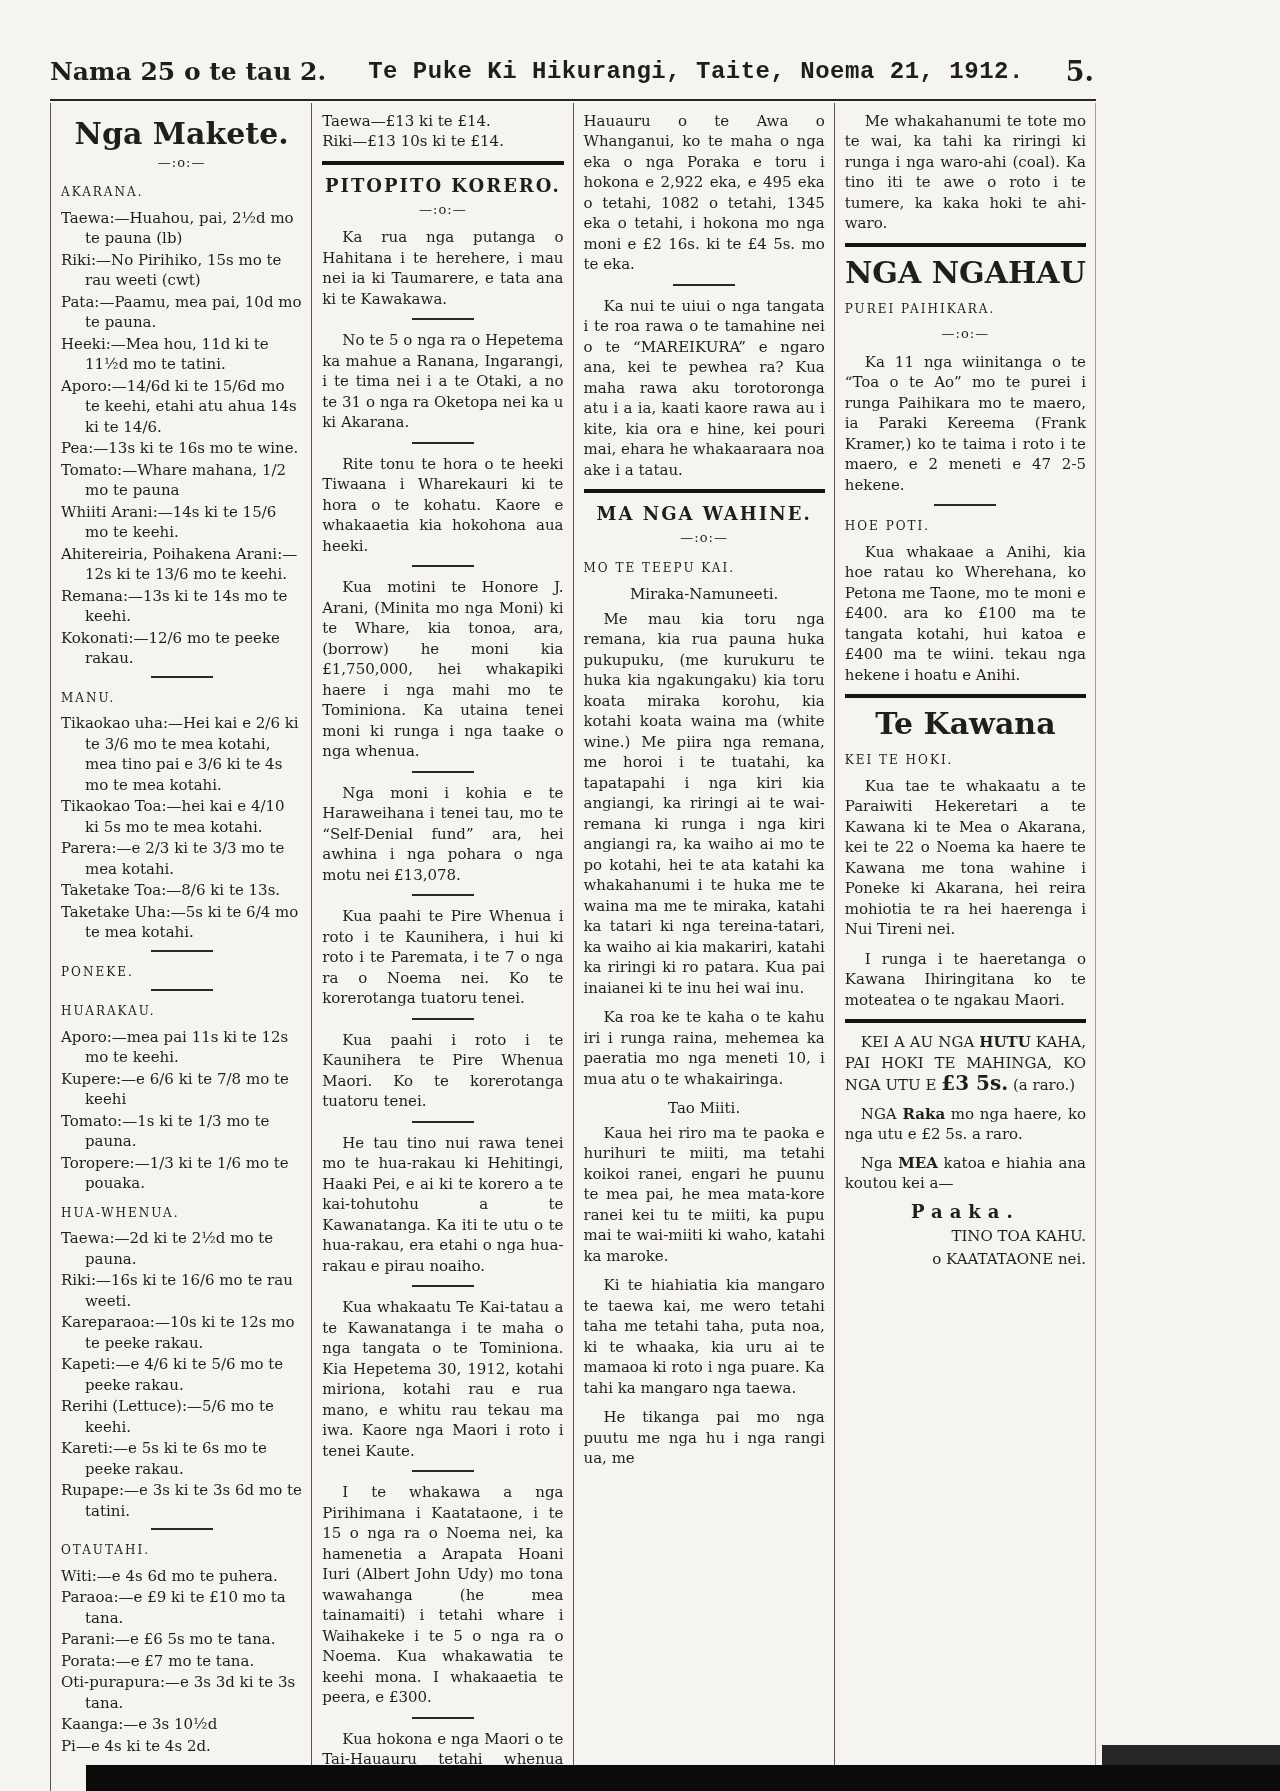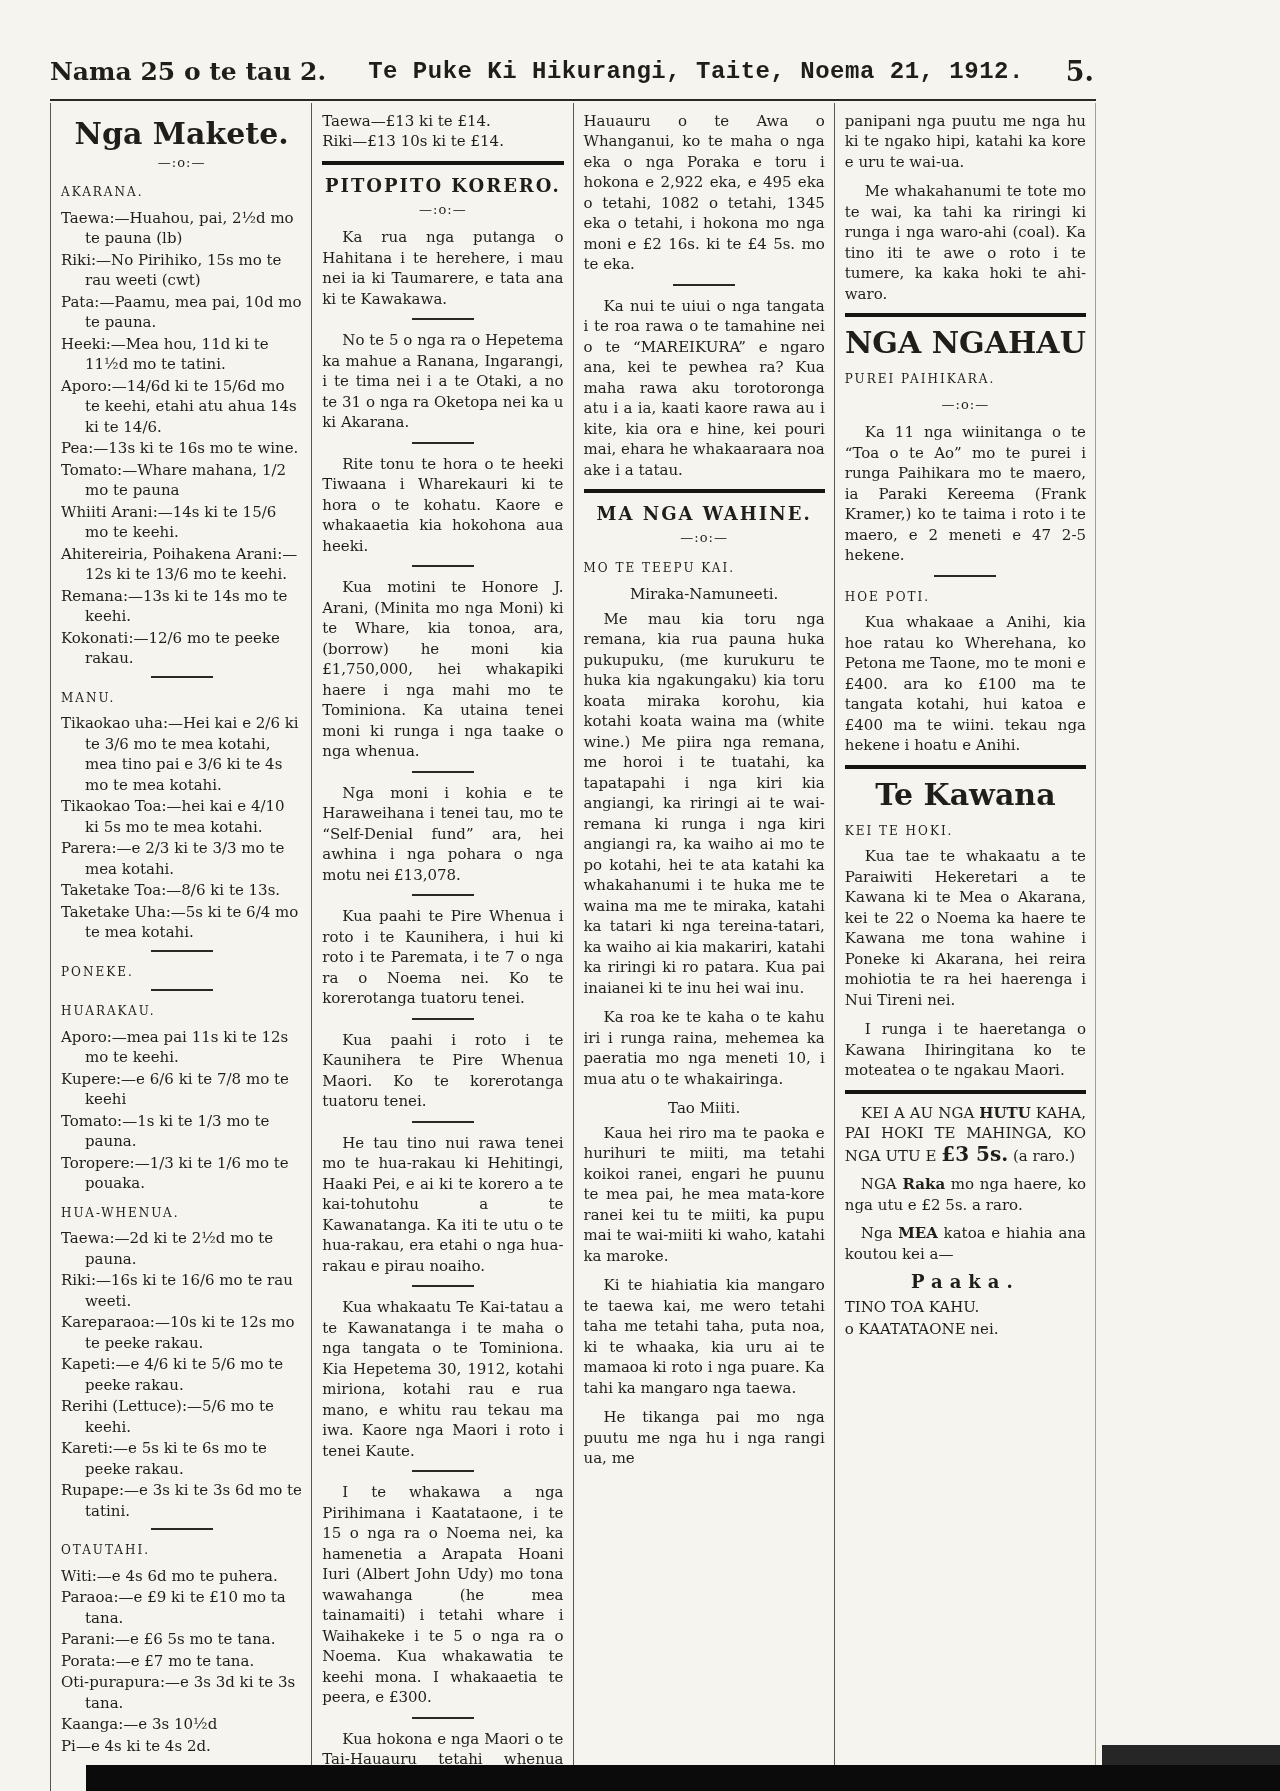--- a/index.html
+++ b/index.html
@@ -37,21 +37,21 @@
   .b-odiv   { text-align: center; font-size: 13px; letter-spacing: 1px; margin: 0 0 7px; }
   .b-center { text-align: center; margin: 6px 0 4px; }
   .b-p      { text-align: justify; text-indent: 20px; margin: 0 0 9px; }
   .b-pc     { text-align: justify; margin: 0 0 9px; }
   .b-item   { padding-left: 24px; text-indent: -24px; margin: 0 0 1px; }
   .b-line   { margin: 0; }
   .b-rule   { width: 62px; border-top: 2px solid #2a2824; margin: 7px auto 10px; }
   .b-thickrule { border-top: 4px solid #17150f; margin: 9px 0; }
   .b-adp    { text-align: justify; text-indent: 16px; margin: 0 0 8px; }
   .b-adbig  { text-align: center; font-weight: bold; font-size: 18px; letter-spacing: 7px; margin: 6px 0 4px; }
-  .b-adline { text-align: left; margin: 2px 0; }
+  .b-adline { text-align: right; margin: 2px 0; }
   .bold { font-weight: bold; }
   .lg { font-size: 20px; margin-top: 48px; }
 
   .scan-bottom { position: absolute; left: 86px; right: 0; bottom: 0; height: 26px; background: #0b0b0b; }
   .scan-right  { position: absolute; right: 0; bottom: 26px; width: 178px; height: 20px; background: #262626; }
 </style>
 </head>
 <body>
 
 <div class="page">
@@ -151,21 +151,20 @@
         <div class="b-sub">MO TE TEEPU KAI.</div>
         <div class="b-center">Miraka-Namuneeti.</div>
         <div class="b-p">Me mau kia toru nga remana, kia rua pauna huka pukupuku, (me kurukuru te huka kia ngakungaku) kia toru koata miraka korohu, kia kotahi koata waina ma (white wine.)  Me piira nga remana, me horoi i te tuatahi, ka tapatapahi i nga kiri kia angiangi, ka riringi ai te wai-remana ki runga i nga kiri angiangi ra, ka waiho ai mo te po kotahi, hei te ata katahi ka whakahanumi i te huka me te waina ma me te miraka, katahi ka tatari ki nga tereina-tatari, ka waiho ai kia makariri, katahi ka riringi ki ro patara.  Kua pai inaianei ki te inu hei wai inu.</div>
         <div class="b-p">Ka roa ke te kaha o te kahu iri i runga raina, mehemea ka paeratia mo nga meneti 10, i mua atu o te whakairinga.</div>
         <div class="b-center">Tao Miiti.</div>
         <div class="b-p">Kaua hei riro ma te paoka e hurihuri te miiti, ma tetahi koikoi ranei, engari he puunu te mea pai, he mea mata-kore ranei kei tu te miiti, ka pupu mai te wai-miiti ki waho, katahi ka maroke.</div>
         <div class="b-p">Ki te hiahiatia kia mangaro te taewa kai, me wero tetahi taha me tetahi taha, puta noa, ki te whaaka, kia uru ai te mamaoa ki roto i nga puare.  Ka tahi ka mangaro nga taewa.</div>
         <div class="b-p">He tikanga pai mo nga puutu me nga hu i nga rangi ua, me</div>
       </div>
     <div class="col">
-        <div class="b-pc">panipani nga puutu me nga hu ki te ngako hipi, katahi ka kore e uru te wai-ua.</div>
         <div class="b-p">Me whakahanumi te tote mo te wai, ka tahi ka riringi ki runga i nga waro-ahi (coal).  Ka tino iti te awe o roto i te tumere, ka kaka hoki te ahi-waro.</div>
         <div class="b-thickrule"></div>
         <div class="b-title">NGA NGAHAU</div>
         <div class="b-sub">PUREI PAIHIKARA.</div>
         <div class="b-odiv">—:o:—</div>
         <div class="b-p">Ka 11 nga wiinitanga o te “Toa o te Ao” mo te purei i runga Paihikara mo te maero, ia Paraki Kereema (Frank Kramer,) ko te taima i roto i te maero, e 2 meneti e 47 2-5 hekene.</div>
         <div class="b-rule"></div>
         <div class="b-sub">HOE POTI.</div>
         <div class="b-p">Kua whakaae a Anihi, kia hoe ratau ko Wherehana, ko Petona me Taone, mo te moni e £400. ara ko £100 ma te tangata kotahi, hui katoa e £400 ma te wiini.  tekau nga hekene i hoatu e Anihi.</div>
         <div class="b-thickrule"></div>

